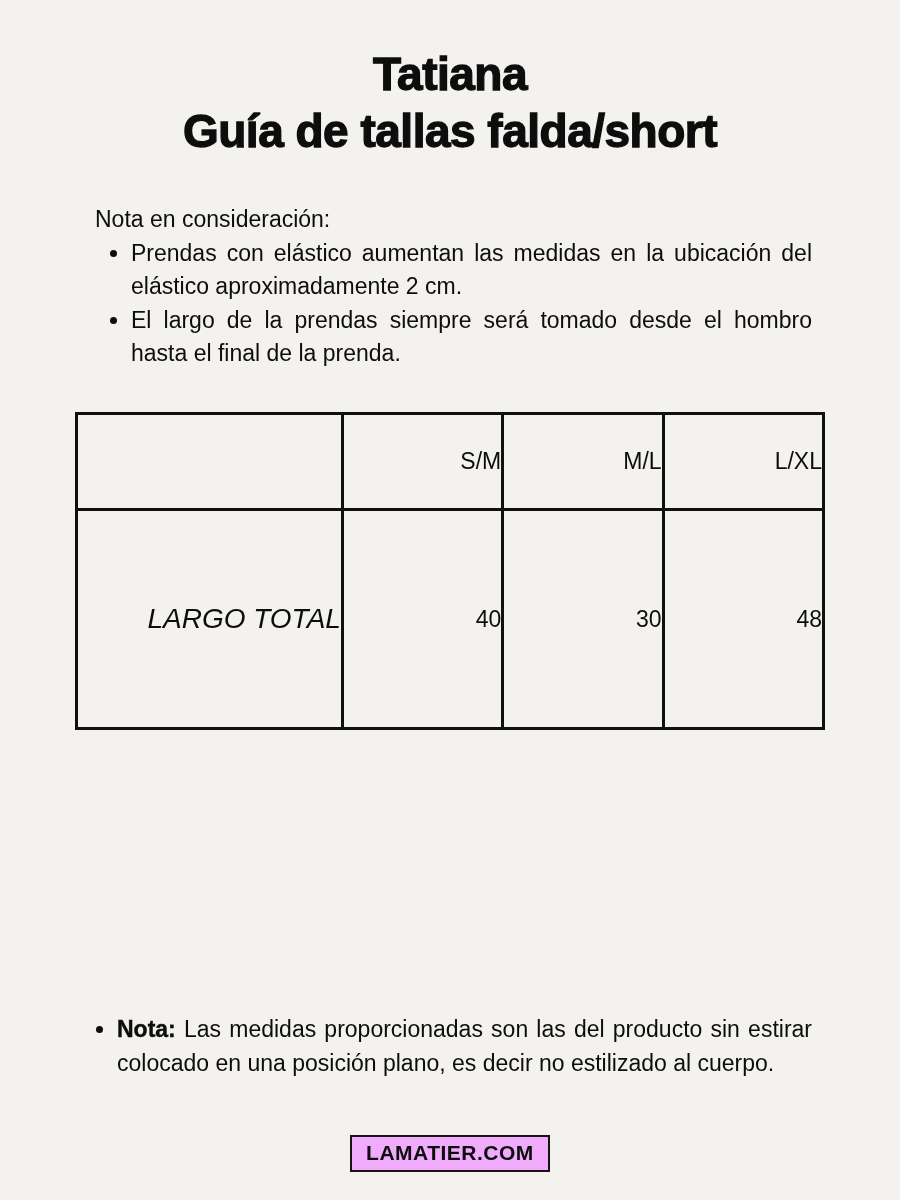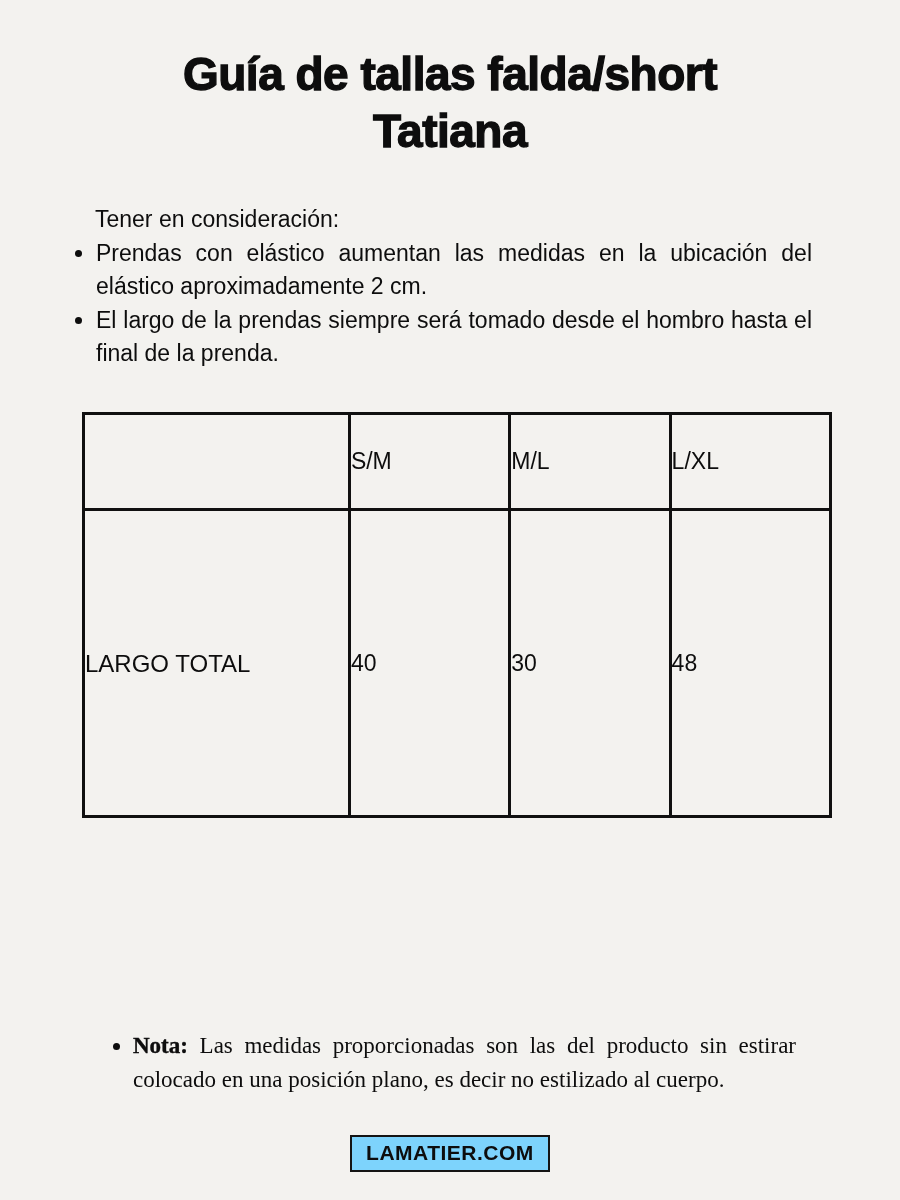--- a/index.html
+++ b/index.html
@@ -41,96 +41,96 @@
     padding-left: 20px;
   }
   ul.bullet-list {
     margin: 0;
     padding-left: 21px;
     list-style: disc outside;
     text-align: justify;
   }
   ul.bullet-list li {
     padding-left: 0;
+    margin-left: 35px;
   }
   
   table.size-table {
     position: absolute;
     top: 412px;
     left: 75px;
     width: 750px;
-    height: 406px;
+    height: 318px;
     border-collapse: collapse;
     table-layout: fixed;
-    text-align: left;
+    text-align: right;
     font-size: 23px;
-    margin-left: 7px;
   }
   table.size-table td, table.size-table th {
     border: 3px solid #101010;
     padding: 0;
     font-weight: normal;
   }
   table.size-table col.c-label { width: 35.6%; }
   table.size-table col.c-size  { width: 21.47%; }
   tr.header-row { height: 96px; }
   .label-cell span {
     display: inline-block;
     max-width: 195px;
-    font-size: 24px;
+    font-size: 28px;
     line-height: 29px;
+    font-style: italic;
   }
   
   .note-section {
     position: absolute;
     top: 1013px;
     left: 75px;
     width: 737px;
     font-size: 23px;
     line-height: 33.5px;
   }
   .note-section ul {
-    margin: 16px;
+    margin: 0;
     padding-left: 42px;
     list-style: disc outside;
     text-align: justify;
-    font-family: Liberation Serif, serif;
   }
   .note-label {
     font-weight: 700;
     -webkit-text-stroke: 0.4px #0d0d0d;
   }
   
   .footer {
     position: absolute;
     top: 1135px;
     left: 0;
     right: 0;
     text-align: center;
   }
   .brand-badge {
     display: inline-block;
     border: 2px solid #141414;
     padding: 4px 14px 5px 14px;
     font-size: 21px;
     font-weight: 700;
     letter-spacing: 0.5px;
-    background: #7dd3fc;
+    background: #f0abfc;
   }
 </style>
 </head>
 <body>
 
 <div class="title-block">
+  <div>Tatiana</div>
   <div>Guía de tallas falda/short</div>
-  <div>Tatiana</div>
 </div>
 
 <div class="considerations">
-  <div class="considerations-intro">Tener en consideración:</div>
+  <div class="considerations-intro">Nota en consideración:</div>
   <ul class="bullet-list">
     <li>Prendas con elástico aumentan las medidas en la ubicación del elástico aproximadamente 2 cm.</li>
     <li>El largo de la prendas siempre será tomado desde el hombro hasta el final de la prenda.</li>
   </ul>
 </div>
 
 <table class="size-table">
   <colgroup>
     <col class="c-label">
       <col class="c-size">

